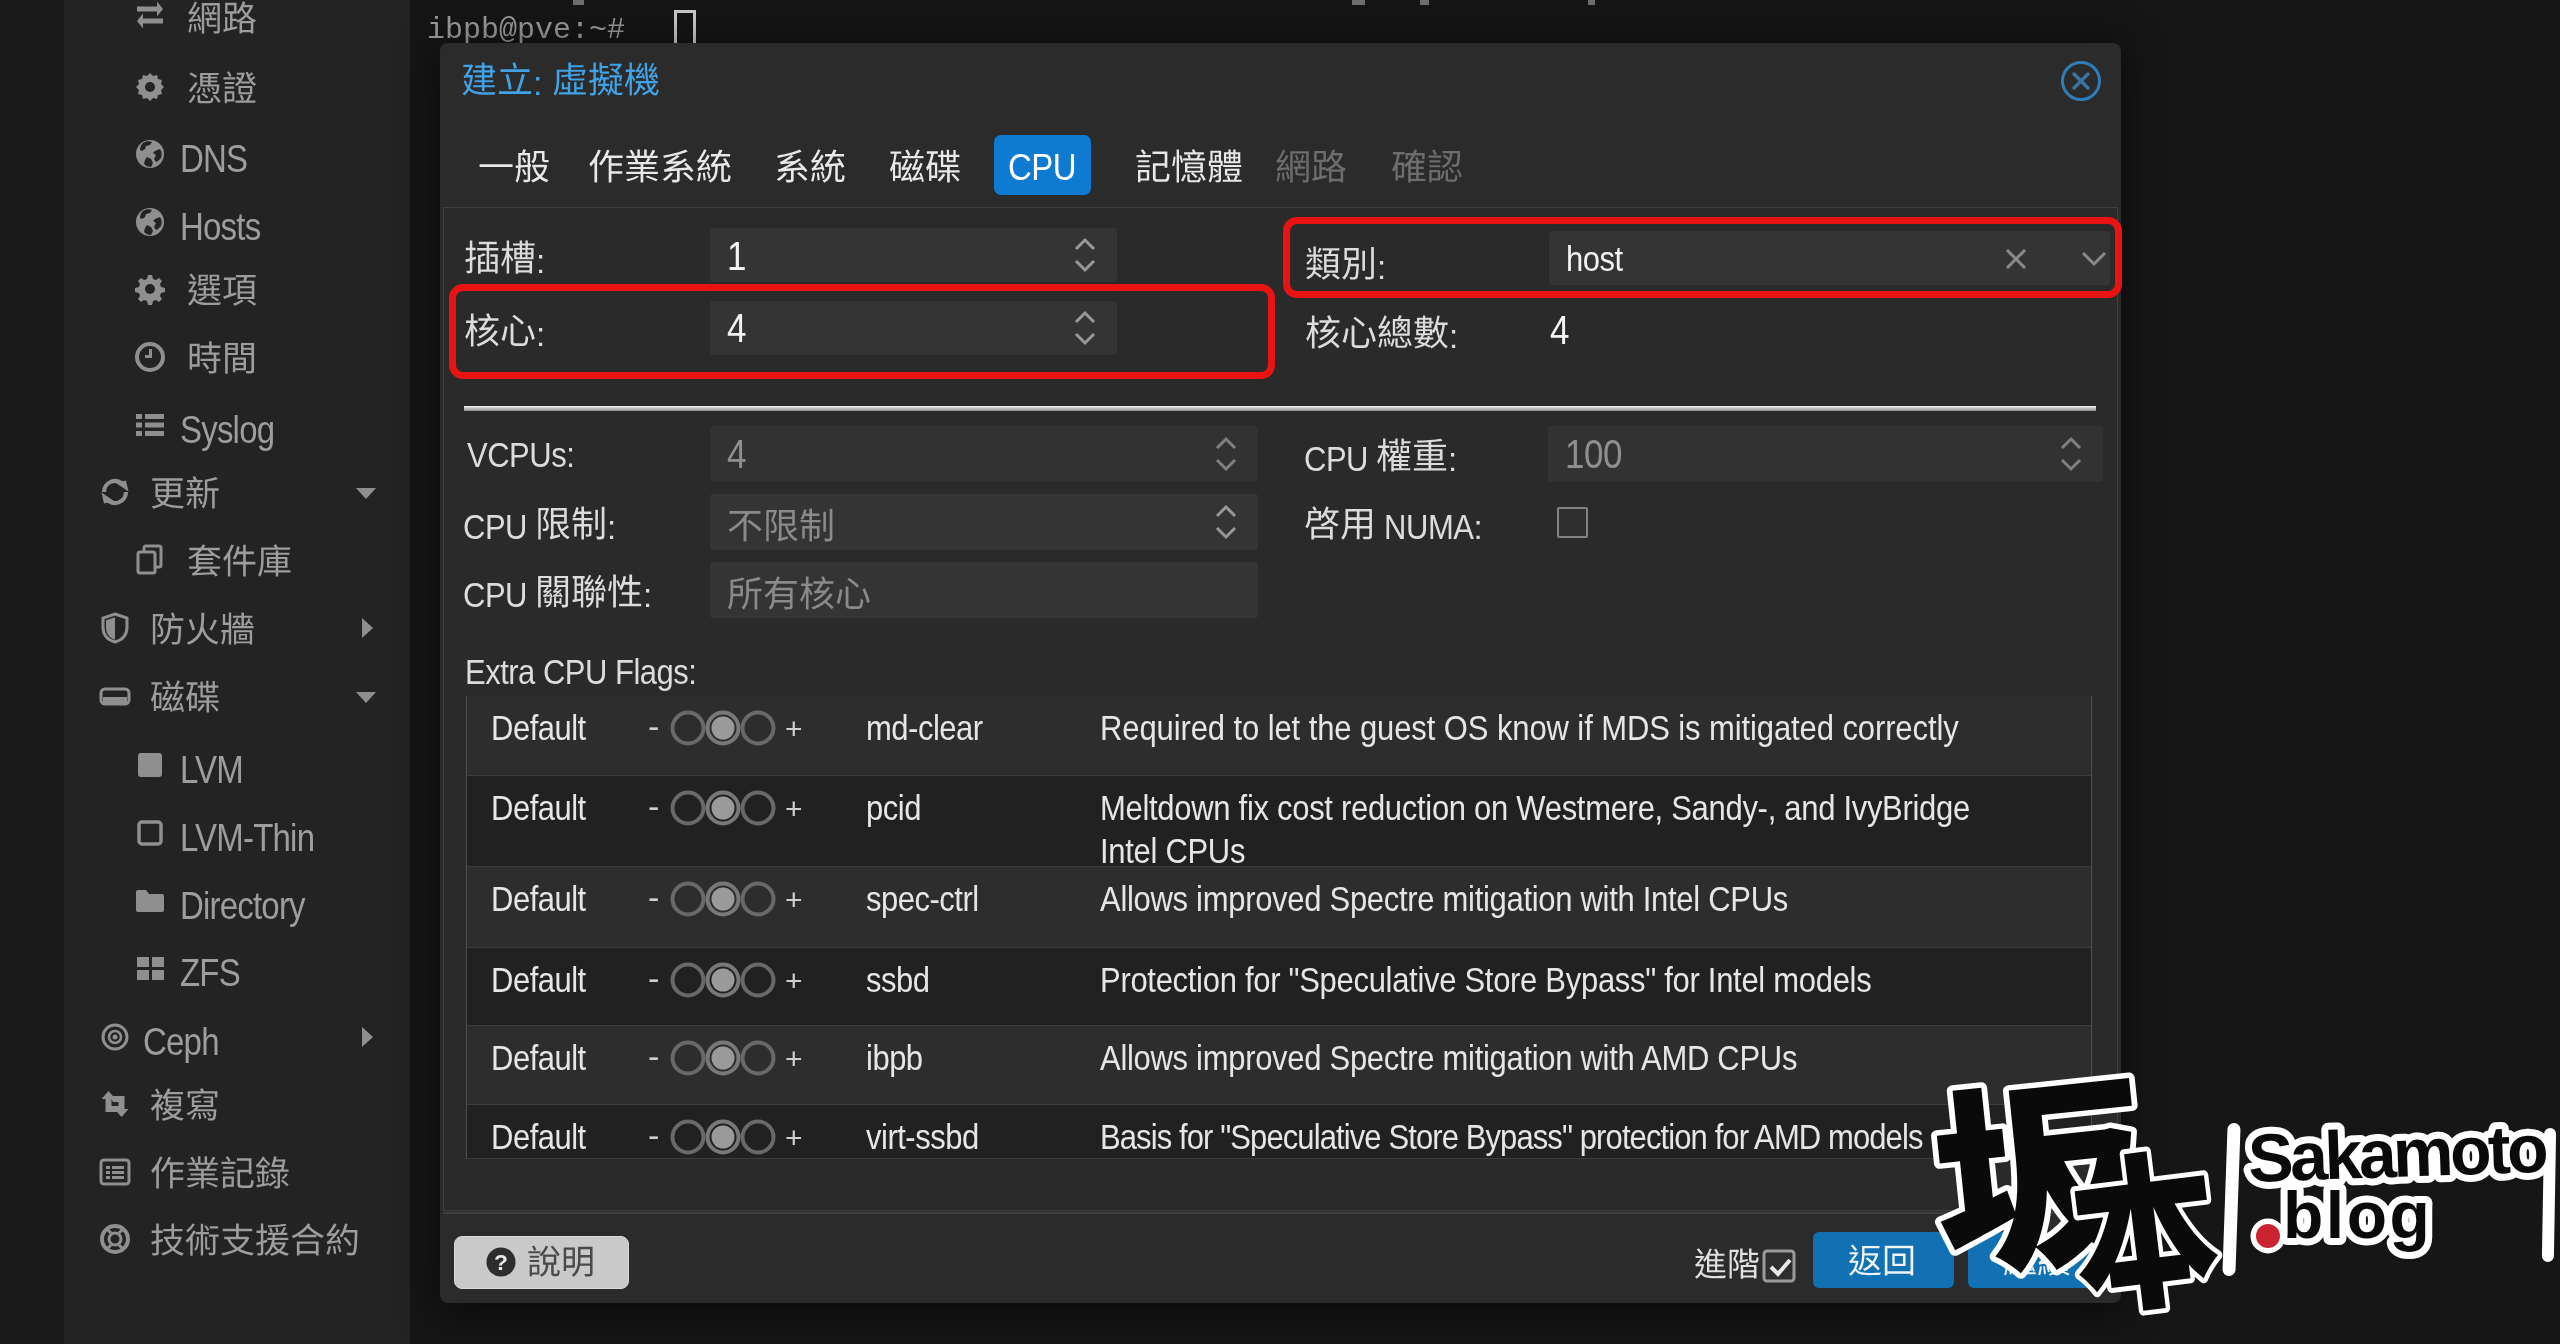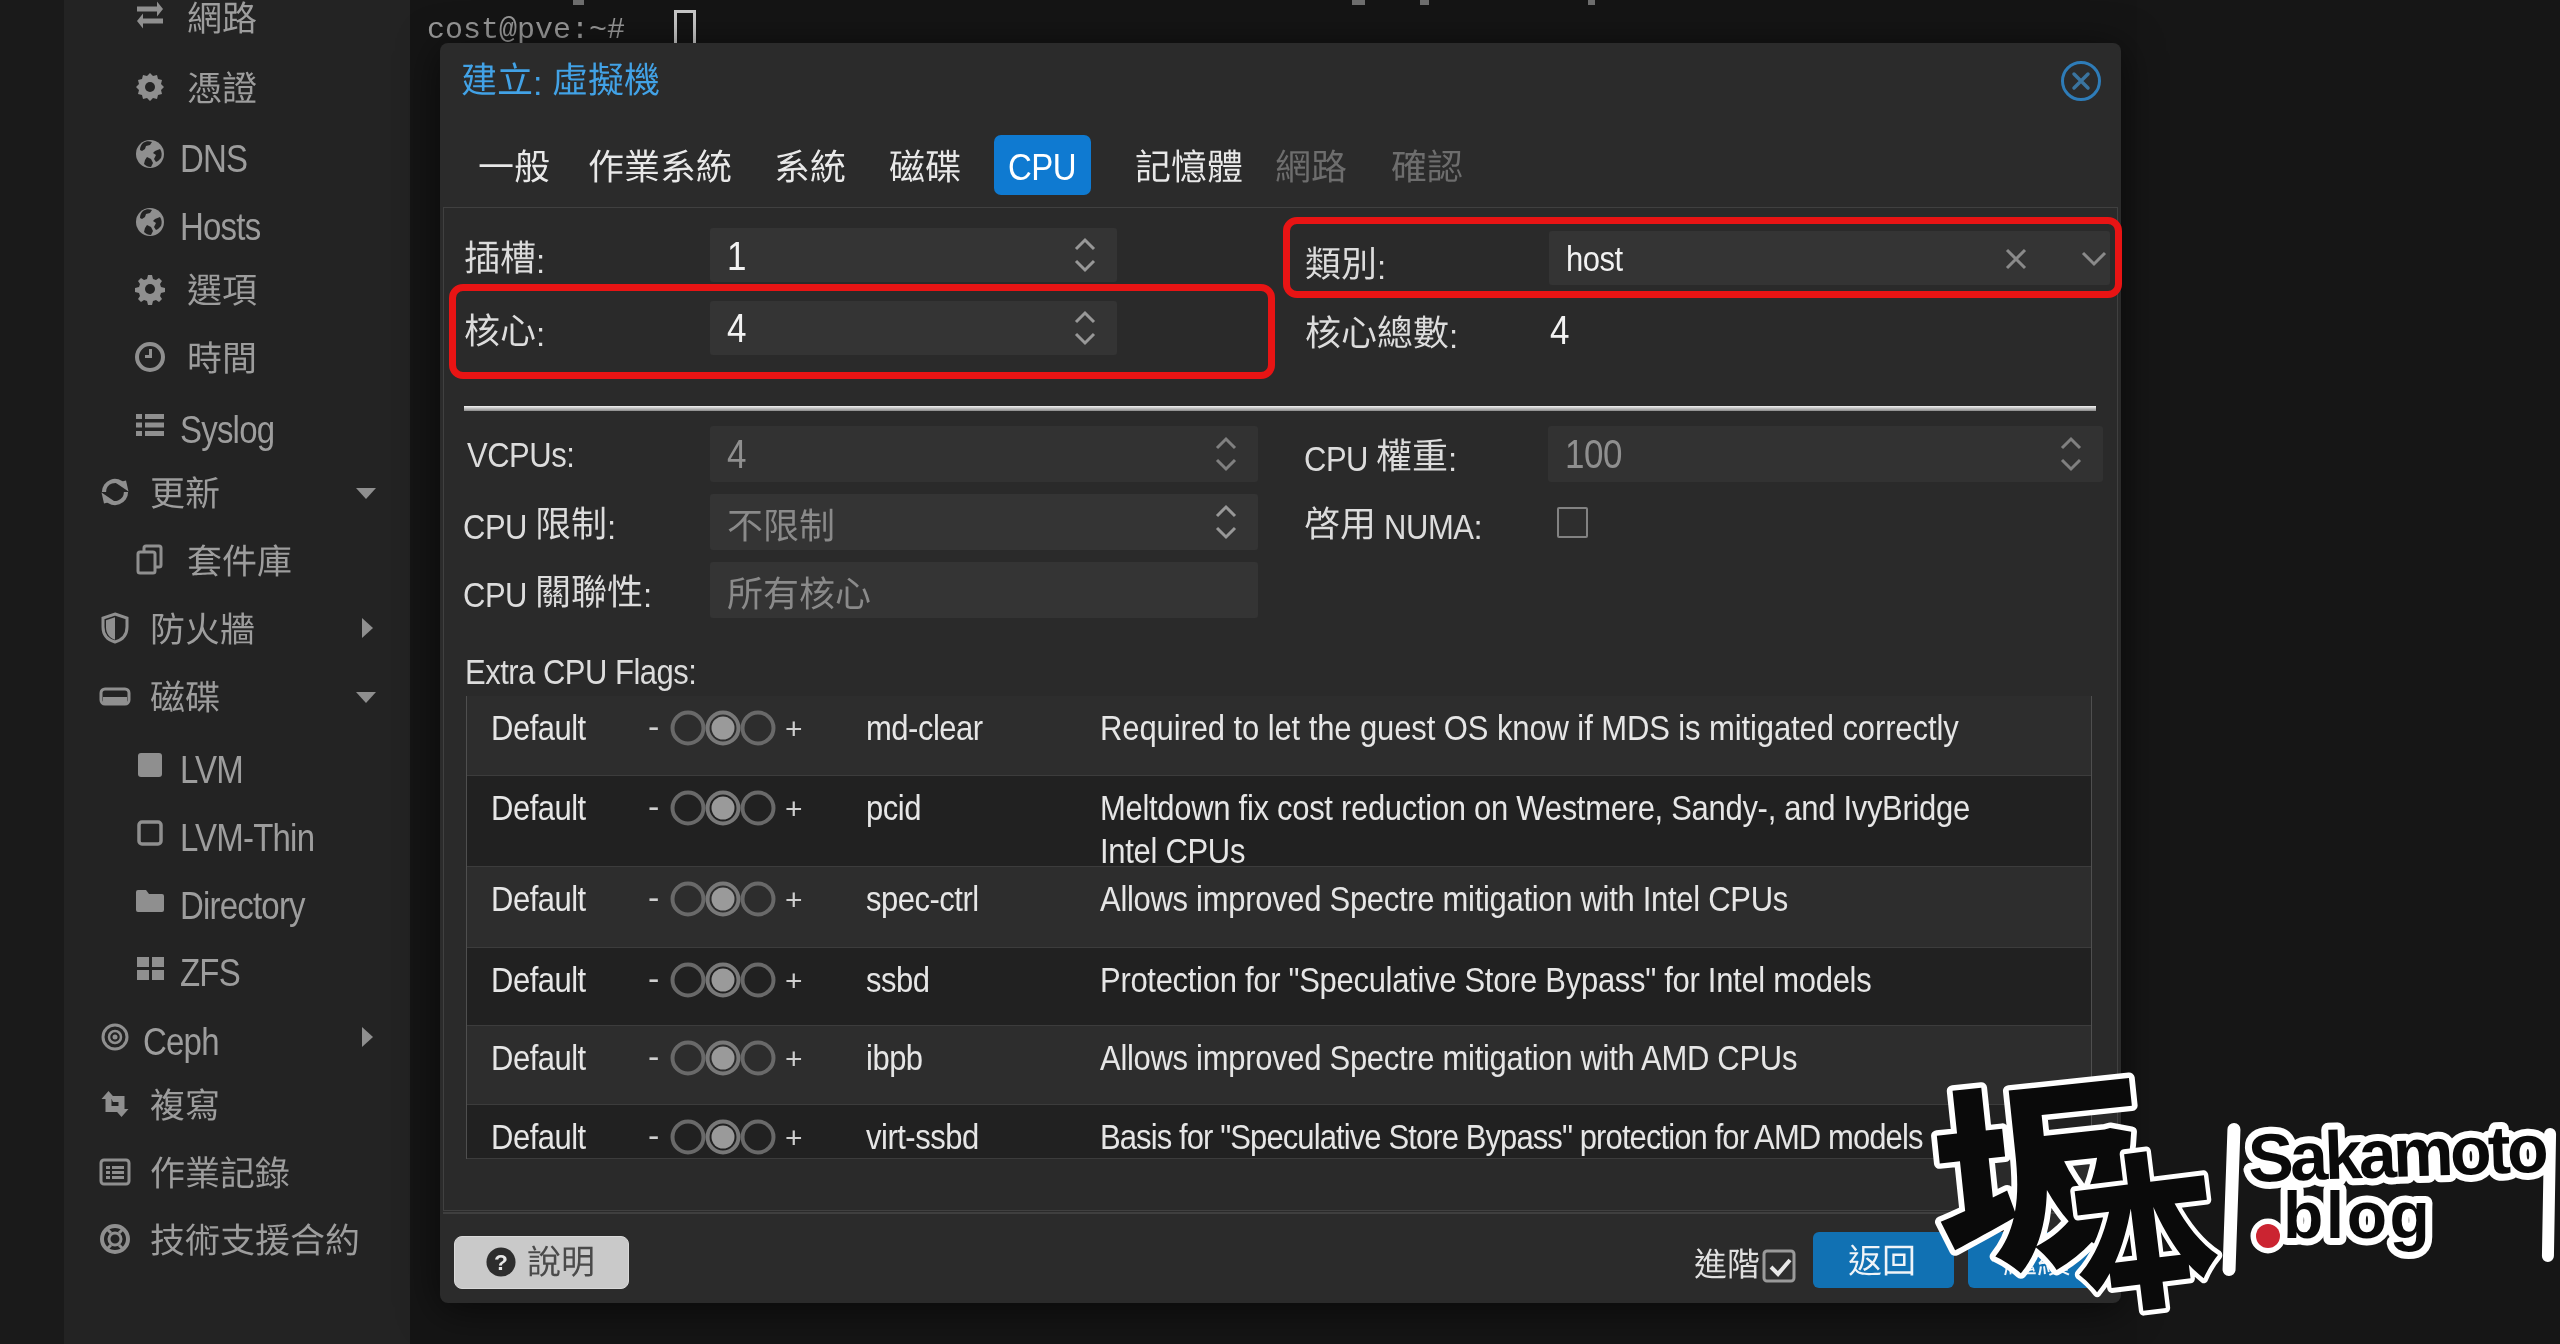--- a/index.html
+++ b/index.html
@@ -5,21 +5,21 @@
 .ab{position:absolute}
 .ck{display:inline-block;vertical-align:-0.12em}
 .lt{letter-spacing:-0.5px}
 svg{overflow:visible}
 </style></head><body>
 
 <div class="ab" style="left:0;top:0;width:64px;height:1344px;background:#1a1a1a"></div>
 <div class="ab" style="left:64px;top:0;width:346px;height:1344px;background:#232323"></div>
 <div class="ab" style="left:410px;top:0;width:1727px;height:1344px;background:#151515"></div>
 <div class="ab" style="left:2137px;top:0;width:423px;height:1344px;background:#161616"></div>
-<div class="ab" style="left:427px;top:13px;font:30px 'Liberation Mono',monospace;color:#999">cost@pve:~#</div>
+<div class="ab" style="left:427px;top:13px;font:30px 'Liberation Mono',monospace;color:#999">ibpb@pve:~#</div>
 <div class="ab" style="left:674px;top:10px;width:22px;height:36px;border:3px solid #c8c8c8"></div>
 <div class="ab" style="left:573px;top:0;width:11px;height:5px;background:#6e6e6e"></div>
 <div class="ab" style="left:1352px;top:0;width:13px;height:5px;background:#6e6e6e"></div>
 <div class="ab" style="left:1420px;top:0;width:9px;height:5px;background:#6e6e6e"></div>
 <div class="ab" style="left:1588px;top:0;width:7px;height:5px;background:#6e6e6e"></div>
 <svg class="ab" style="left:135px;top:2.0px;color:#8f8f8f" width="30" height="30" viewBox="0 0 30 30" fill="#8f8f8f">
     <path d="M2 9h20v-5l6 7.5-6 7.5v-5h-20z" transform="translate(0,-4.5)"></path>
     <path d="M28 21h-20v-5l-6 7.5 6 7.5v-5h20z" transform="translate(0,-4.5)"></path>
   </svg>
 <div class="ab" style="left:187px;top:-0.5px"><svg class="ck " style="width:70px;height:35px;fill:#9d9d9d;" viewBox="0 -880 2000 1000">

